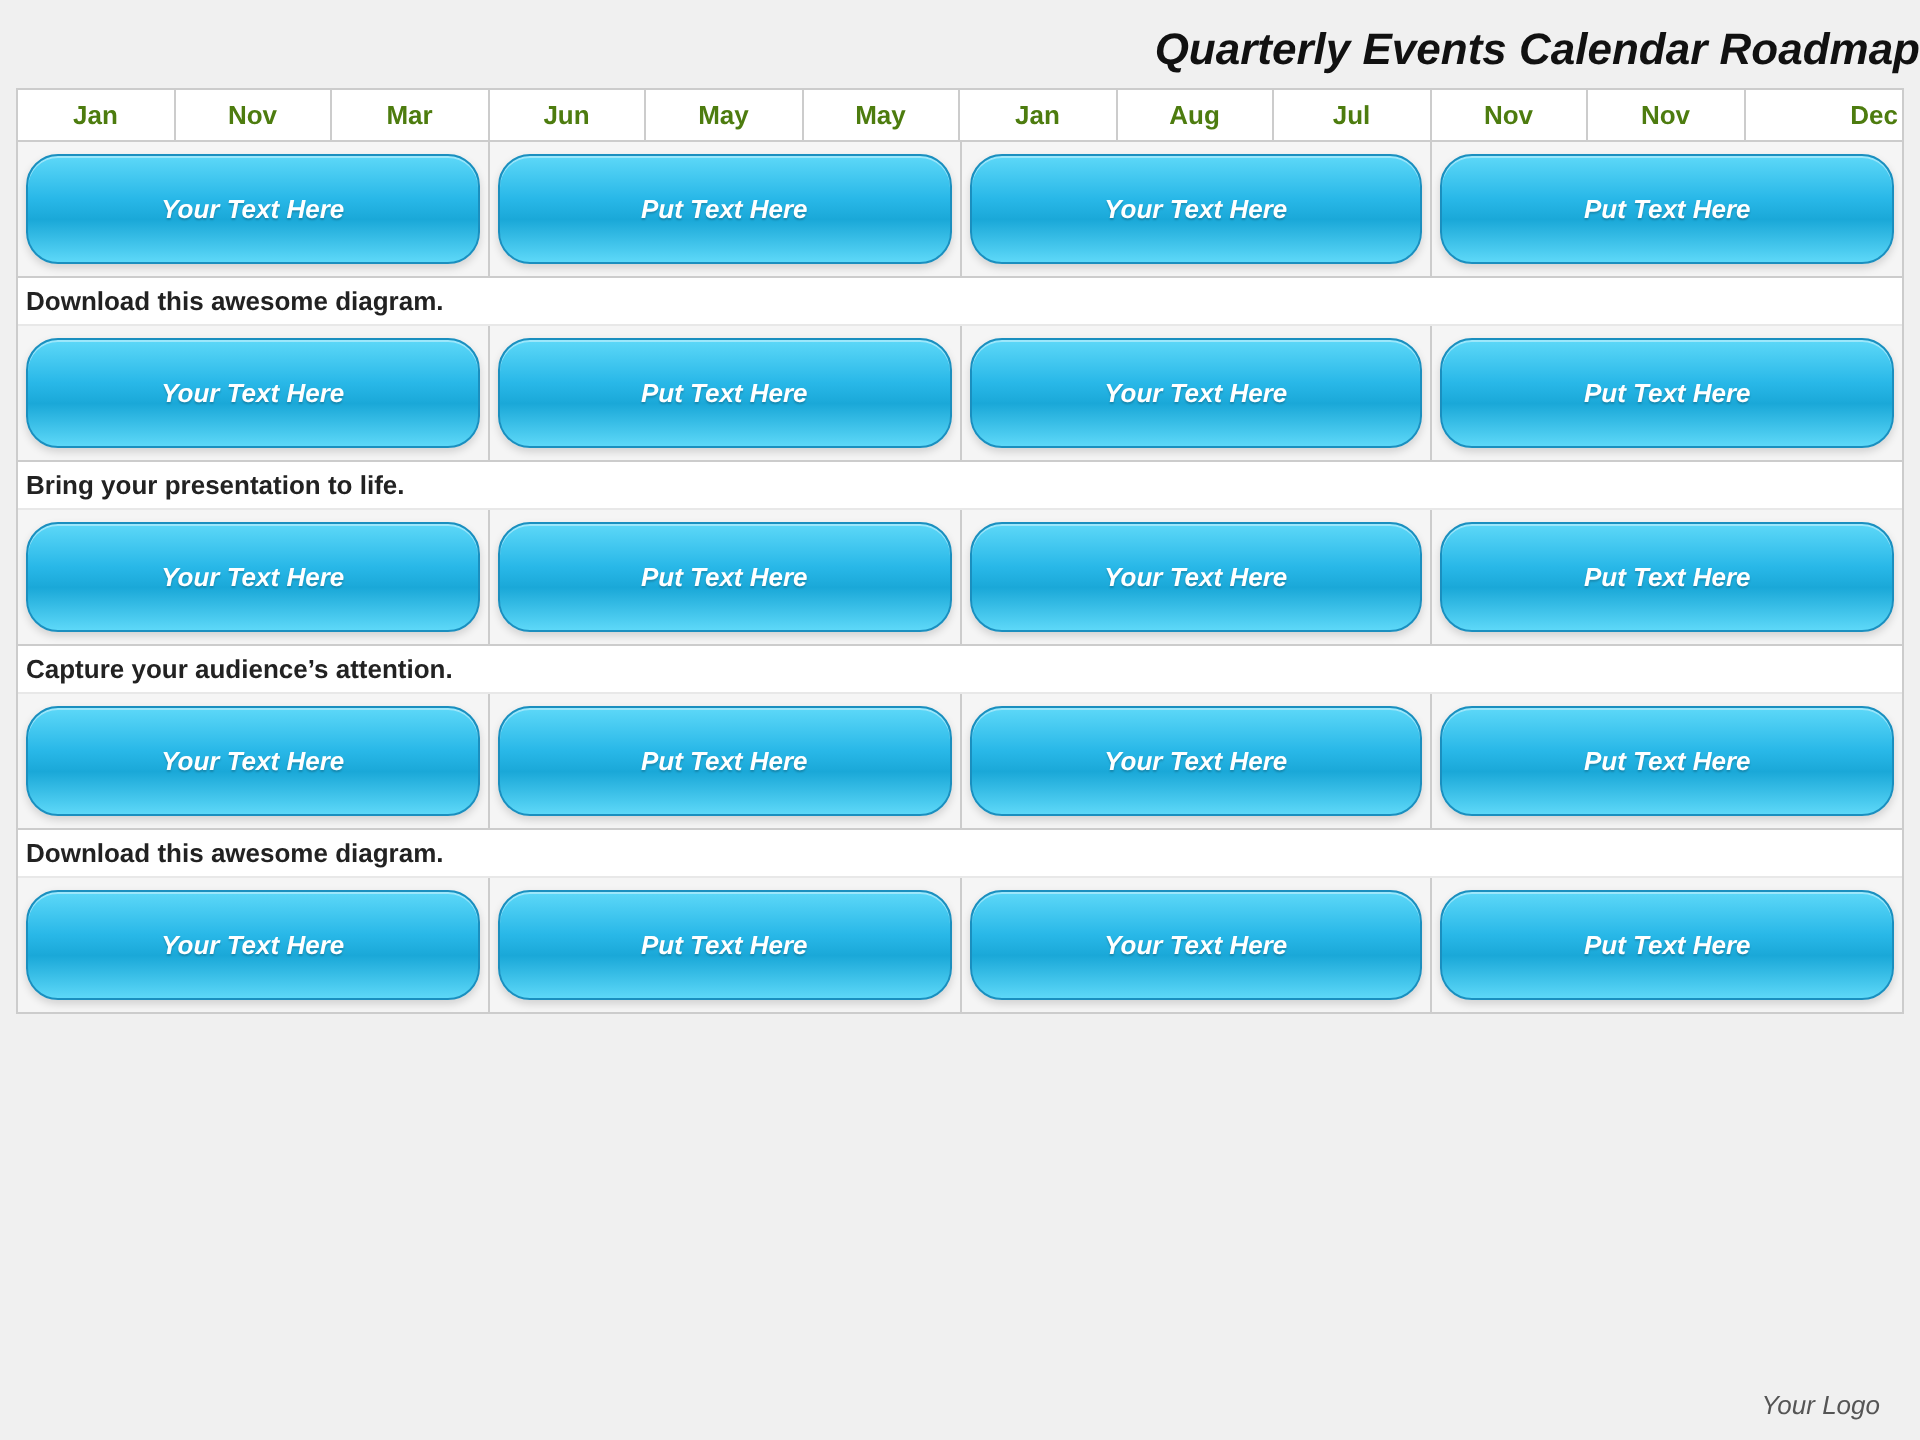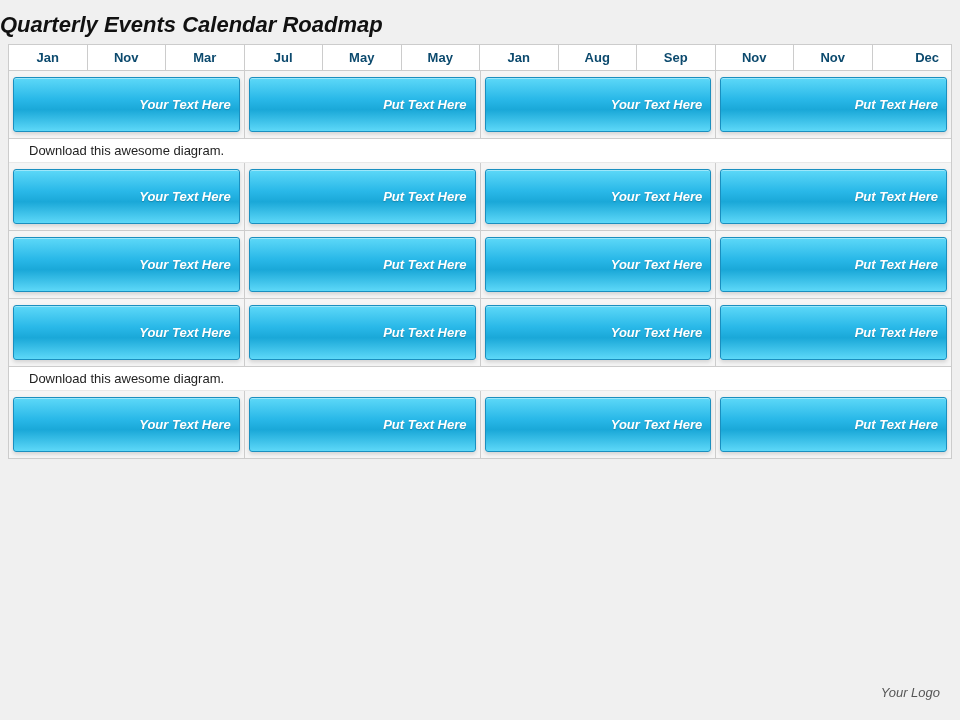--- a/index.html
+++ b/index.html
@@ -8,93 +8,93 @@
       height: 720px;
       background: #f0f0f0;
       font-family: Arial, sans-serif;
       overflow: hidden;
       position: relative;
     }
 
     .page-title {
       font-size: 22px;
       font-weight: bold;
-      text-align: left;
+      text-align: right;
       padding: 12px 0 6px 0;
       color: #111;
       font-style: italic;
     }
 
     .calendar-wrapper {
       padding: 0 8px;
     }
 
     
     .month-header {
       display: grid;
       grid-template-columns: repeat(12, 1fr);
       border: 1px solid #ccc;
       border-bottom: none;
       background: #fff;
     }
     .month-cell {
       text-align: center;
-      padding: 5px 12px;
-      font-size: 13px;
-      font-weight: bold;
-      color: #0c4a6e;
+      padding: 5px 2px;
+      font-size: 13px;
+      font-weight: bold;
+      color: #4d7c0f;
       border-right: 1px solid #ccc;
     }
     .month-cell:last-child { border-right: none; text-align: right; }
 
     
     .row-group {
       border: 1px solid #ccc;
       border-bottom: none;
       background: #fff;
     }
     .row-group:last-child {
       border-bottom: 1px solid #ccc;
     }
 
     .label-row {
-      padding: 4px 20px;
-      font-size: 13px;
-      font-weight: normal;
+      padding: 4px 4px;
+      font-size: 13px;
+      font-weight: bold;
       color: #222;
       background: #fff;
       border-bottom: 1px solid #e8e8e8;
     }
 
     .card {
       width: 100%;
-      border-radius: 3px;
+      border-radius: 16px;
       background: linear-gradient(180deg, #5dd8f8 0%, #29b8e8 40%, #1aa8d8 60%, #5dd8f8 100%);
       border: 1px solid #1a8fbf;
       box-shadow: 0 2px 4px rgba(0,0,0,0.15), inset 0 1px 0 rgba(255,255,255,0.4);
       display: flex;
       align-items: center;
-      justify-content: flex-end;
+      justify-content: center;
       padding: 10px 8px;
       min-height: 55px;
     }
 
     .card-text {
       color: #fff;
       font-size: 13px;
       font-weight: bold;
       font-style: italic;
       text-align: center;
       text-shadow: 0 1px 1px rgba(0,0,0,0.2);
       white-space: pre-line;
     }
 
     .logo-area {
       position: absolute;
-      bottom: 20px;
+      bottom: 10px;
       right: 20px;
       font-size: 13px;
       font-style: italic;
       color: #555;
     }
 
     .quarter-block {
       display: flex;
       flex: 1;
       padding: 6px 4px;
@@ -121,26 +121,26 @@
 <body>
 
 <div class="page-title">Quarterly Events Calendar Roadmap</div>
 
 <div class="calendar-wrapper">
 
   <div class="month-header">
   <div class="month-cell">Jan</div>
       <div class="month-cell">Nov</div>
       <div class="month-cell">Mar</div>
-      <div class="month-cell">Jul</div>
+      <div class="month-cell">Jun</div>
       <div class="month-cell">May</div>
       <div class="month-cell">May</div>
       <div class="month-cell">Jan</div>
       <div class="month-cell">Aug</div>
-      <div class="month-cell">Sep</div>
+      <div class="month-cell">Jul</div>
       <div class="month-cell">Nov</div>
       <div class="month-cell">Nov</div>
       <div class="month-cell">Dec</div>
     </div>
 
   <div id="row-groups">
       <div class="row-group">
         <div class="card-row-flex">
           <div class="quarter-block">
             <div class="card">
@@ -189,47 +189,49 @@
           </div>
           <div class="quarter-divider"></div>
           <div class="quarter-block">
             <div class="card">
               <div class="card-text">Put Text  Here</div>
             </div>
           </div>
         </div>
       </div>
       <div class="row-group">
-        <div class="card-row-flex">
-          <div class="quarter-block">
-            <div class="card">
-              <div class="card-text">Your  Text Here</div>
-            </div>
-          </div>
-          <div class="quarter-divider"></div>
-          <div class="quarter-block">
-            <div class="card">
-              <div class="card-text">Put Text  Here</div>
-            </div>
-          </div>
-          <div class="quarter-divider"></div>
-          <div class="quarter-block">
-            <div class="card">
-              <div class="card-text">Your  Text Here</div>
-            </div>
-          </div>
-          <div class="quarter-divider"></div>
-          <div class="quarter-block">
-            <div class="card">
-              <div class="card-text">Put Text  Here</div>
-            </div>
-          </div>
-        </div>
-      </div>
-      <div class="row-group">
+        <div class="label-row">Bring your presentation to life.</div>
+        <div class="card-row-flex">
+          <div class="quarter-block">
+            <div class="card">
+              <div class="card-text">Your  Text Here</div>
+            </div>
+          </div>
+          <div class="quarter-divider"></div>
+          <div class="quarter-block">
+            <div class="card">
+              <div class="card-text">Put Text  Here</div>
+            </div>
+          </div>
+          <div class="quarter-divider"></div>
+          <div class="quarter-block">
+            <div class="card">
+              <div class="card-text">Your  Text Here</div>
+            </div>
+          </div>
+          <div class="quarter-divider"></div>
+          <div class="quarter-block">
+            <div class="card">
+              <div class="card-text">Put Text  Here</div>
+            </div>
+          </div>
+        </div>
+      </div>
+      <div class="row-group">
+        <div class="label-row">Capture your audience’s attention.</div>
         <div class="card-row-flex">
           <div class="quarter-block">
             <div class="card">
               <div class="card-text">Your  Text Here</div>
             </div>
           </div>
           <div class="quarter-divider"></div>
           <div class="quarter-block">
             <div class="card">
               <div class="card-text">Put Text  Here</div>

